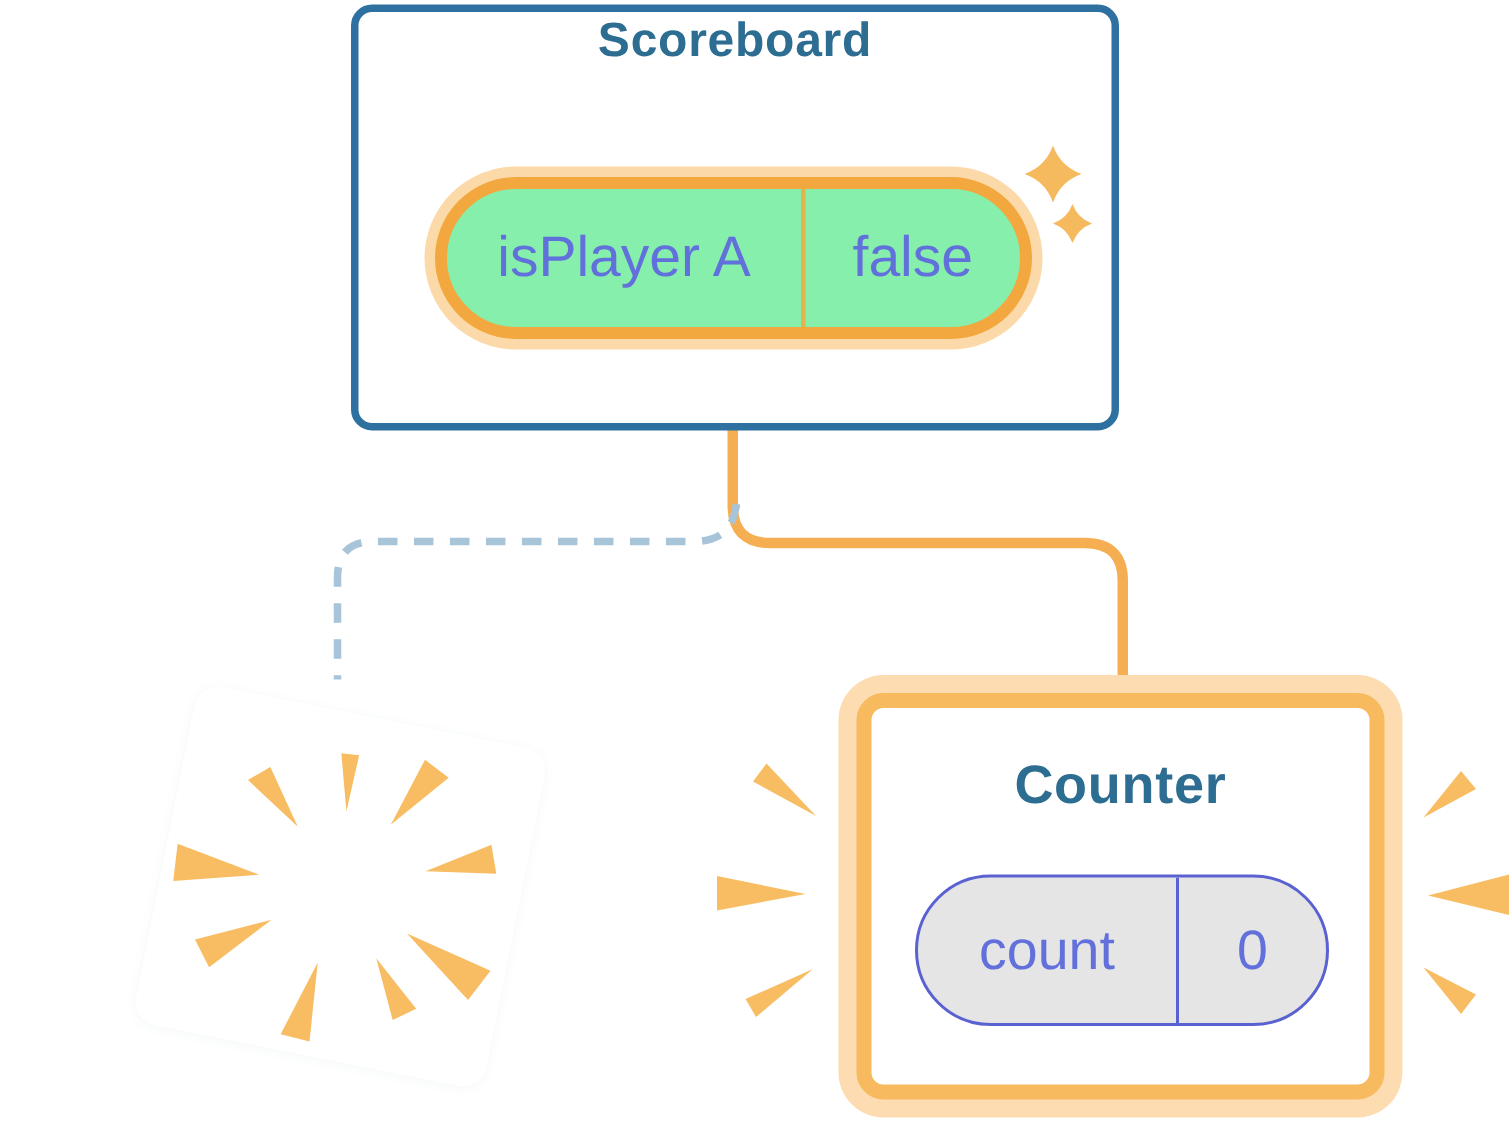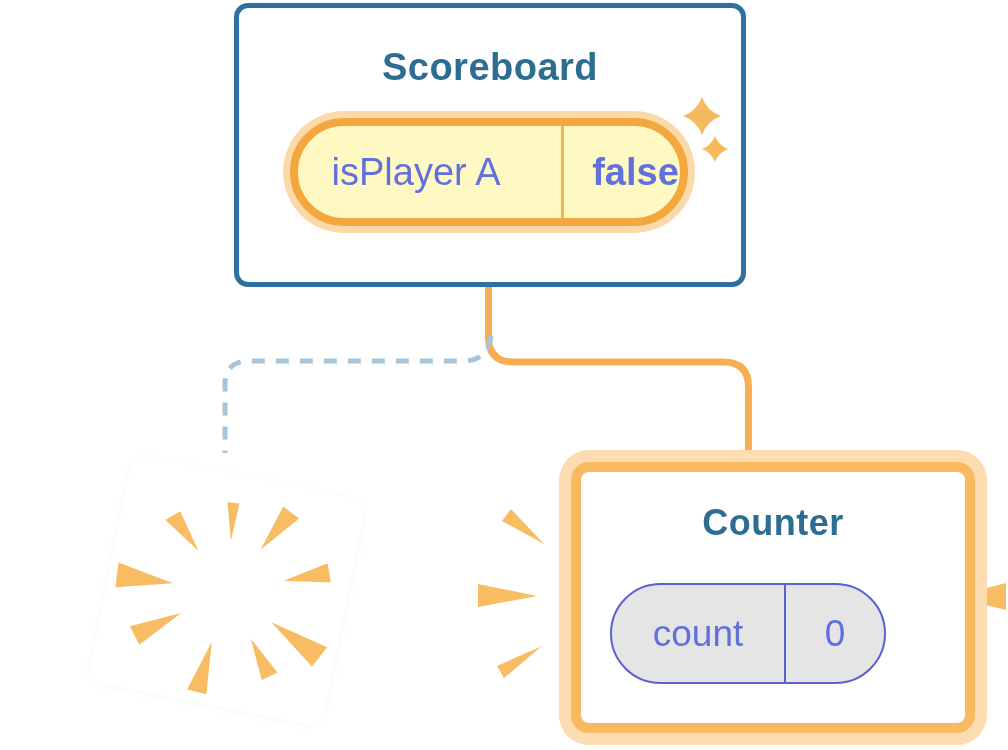--- a/index.html
+++ b/index.html
@@ -26,51 +26,51 @@
   
   .scoreboard-card{
     position:absolute;left:234px;top:3px;width:512px;height:284px;
     background:#ffffff;border:5px solid var(--card-border-blue);border-radius:14px;
     z-index:2;
   }
   .card-title{
     text-align:center;font-weight:600;color:var(--title-teal);
     letter-spacing:0.5px;
   }
-  .scoreboard-card .card-title{margin-top:38px;font-size:38px;}
+  .scoreboard-card .card-title{font-size:32px;}
 
   .state-pill{
     position:absolute;left:51px;top:110px;width:398px;height:108px;
-    background:#fef9c3;border:8px solid var(--orange-deep);border-radius:999px;
+    background:#86efac;border:8px solid var(--orange-deep);border-radius:999px;
     box-shadow:0 0 0 7px var(--peach-glow);
-    display:flex;align-items:stretch;overflow:hidden;gap:27px;
+    display:flex;align-items:stretch;overflow:hidden;
   }
   .state-pill .cell{
     display:flex;align-items:center;justify-content:center;
     color:var(--state-purple);font-size:38px;
   }
   .state-pill .cell.label{flex:0 0 236px;}
   .state-pill .divider{flex:0 0 3px;background:var(--orange-deep);opacity:.85;}
-  .state-pill .cell.value{flex:1;font-weight:700;}
+  .state-pill .cell.value{flex:1;font-weight:400;}
 
   .sparkles{position:absolute;left:675px;top:90px;z-index:5;}
 
   
   .poof-card{
     position:absolute;left:108px;top:476px;width:238px;height:230px;
     background:#ffffff;border-radius:16px;
     transform:rotate(11.3deg);transform-origin:center;
     z-index:2;
     box-shadow:0 1px 8px rgba(46,109,146,0.05);
   }
   .poof-card svg{display:block;width:238px;height:230px;}
 
   
   .counter-card{
-    position:absolute;left:571px;top:462px;width:404px;height:271px;
+    position:absolute;left:571px;top:462px;width:352px;height:271px;
     background:#ffffff;border:10px solid var(--orange-ring);border-radius:18px;
     box-shadow:0 0 0 12px var(--peach);
     z-index:2;
   }
   .counter-card .card-title{margin-top:30px;font-size:36px;}
   .count-pill{
     position:absolute;left:29px;top:111px;width:276px;height:101px;
     background:#e5e5e5;border:2px solid var(--pill-indigo);border-radius:999px;
     display:flex;align-items:stretch;overflow:hidden;
   }

